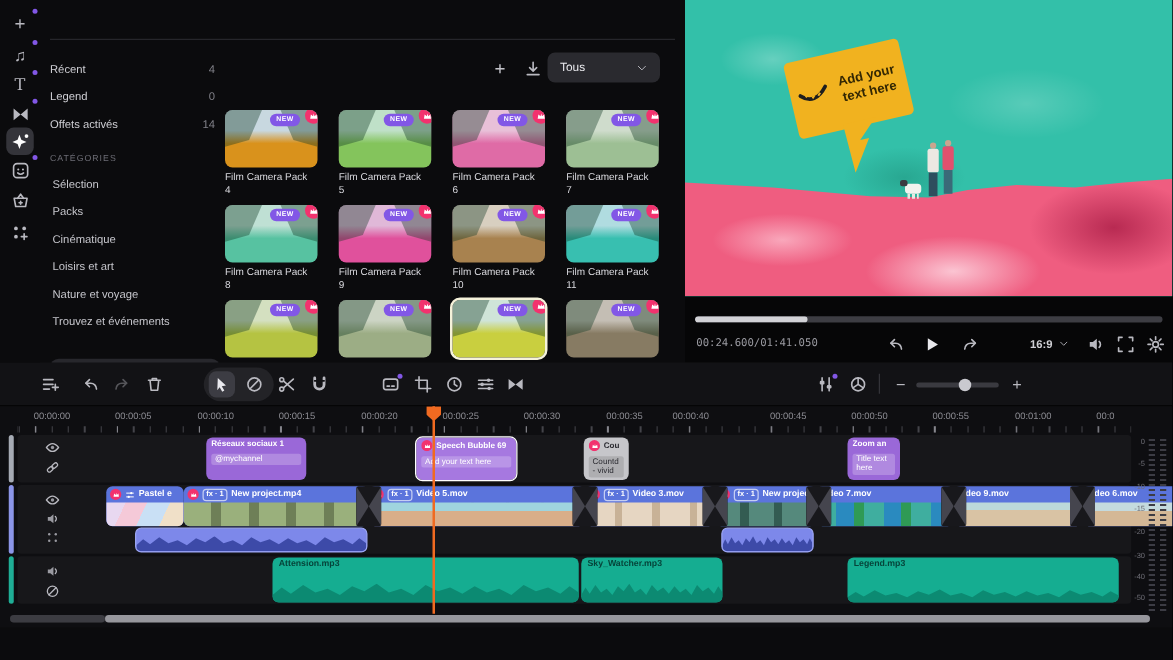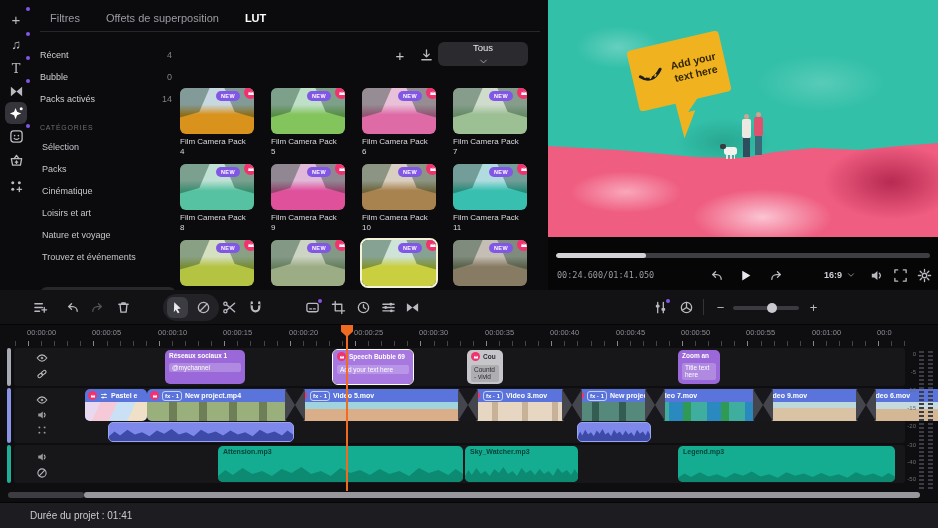--- a/index.html
+++ b/index.html
@@ -26,21 +26,21 @@
   .srow .cnt{color:#808088;}
   .sechead{position:absolute;left:4px;font-size:7px;letter-spacing:.8px;color:#6d6d75;}
   .cat{position:absolute;left:4px;width:136px;height:18px;font-size:9px;color:#c6c6cc;display:flex;align-items:center;padding-left:2px;border-radius:7px;}
   .cat.on{background:#27272c;color:#fff;font-weight:bold;height:20px;}
 
   .content{position:absolute;left:148px;top:36px;width:366px;height:254px;}
   .search{position:absolute;left:0;top:8px;width:152px;height:22px;background:#232327;border-radius:11px;display:flex;align-items:center;gap:6px;padding:0 9px;}
   .search input{background:transparent;border:0;outline:0;color:#ddd;font-size:9px;width:110px;font-family:inherit;}
   .search input::placeholder{color:#7f7f87;}
   .tbtn{position:absolute;top:9px;width:20px;height:20px;display:flex;align-items:center;justify-content:center;color:#c4c4ca;}
-  .tous{position:absolute;left:258px;top:6px;width:90px;height:24px;background:#2a2a2f;border-radius:6px;display:flex;align-items:center;justify-content:space-between;padding:0 10px;font-size:9.5px;color:#e8e8ec;flex-direction:column;}
+  .tous{position:absolute;left:258px;top:6px;width:90px;height:24px;background:#2a2a2f;border-radius:6px;display:flex;align-items:center;justify-content:space-between;padding:0 10px;font-size:9.5px;color:#e8e8ec;}
   .grid{position:absolute;left:0;top:52px;width:366px;height:202px;overflow:hidden;display:grid;grid-template-columns:repeat(4,78px);grid-auto-rows:76px;column-gap:13px;}
   .card{position:relative;width:78px;}
   .thumb{position:relative;width:74px;height:46px;border-radius:6px;overflow:hidden;
     background:linear-gradient(180deg,var(--sky,#ccc) 0%,var(--sky,#ccc) 36%,var(--ground,#888) 58%,var(--ground,#888) 100%);}
   .thumb::before{content:"";position:absolute;inset:0;background:rgba(15,55,35,.38);
     clip-path:polygon(0 0,40% 0,26% 52%,0 64%);}
   .thumb::after{content:"";position:absolute;inset:0;background:rgba(15,55,35,.38);
     clip-path:polygon(60% 0,100% 0,100% 64%,74% 52%);}
   .thumb.sel{outline:2px solid #f5f2da;outline-offset:0;}
   .bnew{position:absolute;top:3px;right:14px;background:#8257e6;color:#fff;font-size:5.5px;font-weight:bold;letter-spacing:.4px;padding:2px 5px;border-radius:7px;z-index:2;}
@@ -185,38 +185,33 @@
         <svg class="ic" viewBox="0 0 16 16">
           <circle cx="4" cy="4" r="1.6" fill="#b9b9c0" stroke="none"></circle>
           <circle cx="11" cy="4" r="1.6" fill="#b9b9c0" stroke="none"></circle>
           <circle cx="4" cy="11" r="1.6" fill="#b9b9c0" stroke="none"></circle>
           <path d="M11 8.6v4.8M8.6 11h4.8"></path>
         </svg>
       </div>
   </div>
 
   <div class="panel">
-    <div class="tabs">
-      <div class="tab">Filtres</div>
-      <div class="tab">Offets de superposition</div>
-      <div class="tab on">LUT</div>
-    </div>
     <div class="tabline"></div>
 
     <div class="side">
       <div class="srow" style="top:10px">
           <span>Récent</span>
           <span class="cnt">4</span>
         </div>
       <div class="srow" style="top:32px">
-          <span>Bubble</span>
+          <span>Legend</span>
           <span class="cnt">0</span>
         </div>
       <div class="srow" style="top:54px">
-          <span>Packs activés</span>
+          <span>Offets activés</span>
           <span class="cnt">14</span>
         </div>
       <div class="sechead" style="top:84px">CATÉGORIES</div>
       <div class="cat" style="top:98px">Sélection</div>
       <div class="cat" style="top:120px">Packs</div>
       <div class="cat" style="top:142px">Cinématique</div>
       <div class="cat" style="top:164px">Loisirs et art</div>
       <div class="cat" style="top:186px">Nature et voyage</div>
       <div class="cat" style="top:208px">Trouvez et événements</div>
       <div class="cat on" style="top:247px">Vlogging et style</div>
@@ -555,21 +550,21 @@
   <div class="timeline">
     <div class="ruler">
       <div class="rlab" style="left:13px">00:00:00</div>
       <div class="rlab" style="left:78px">00:00:05</div>
       <div class="rlab" style="left:144px">00:00:10</div>
       <div class="rlab" style="left:209px">00:00:15</div>
       <div class="rlab" style="left:275px">00:00:20</div>
       <div class="rlab" style="left:340px">00:00:25</div>
       <div class="rlab" style="left:405px">00:00:30</div>
       <div class="rlab" style="left:471px">00:00:35</div>
-      <div class="rlab" style="left:536px">00:00:40</div>
+      <div class="rlab" style="left:524px">00:00:40</div>
       <div class="rlab" style="left:602px">00:00:45</div>
       <div class="rlab" style="left:667px">00:00:50</div>
       <div class="rlab" style="left:732px">00:00:55</div>
       <div class="rlab" style="left:798px">00:01:00</div>
       <div class="rlab" style="left:863px">00:0</div>
     </div>
     <div class="ticks"></div>
 
     <div class="lane" style="top:23px;height:38px;"></div>
     <div class="lane" style="top:63px;height:55px;"></div>
@@ -783,17 +778,14 @@
       <div class="mbar" style="left:14px"></div>
       <div class="mbar" style="left:23px"></div>
     </div>
 
     <div class="hscroll">
       <div class="hseg"></div>
       <div class="hthumb"></div>
     </div>
   </div>
 
-  <div class="statusbar">
-    <span>Durée du projet : 01:41</span>
-  </div>
 
 </div>
 
 </body></html>

